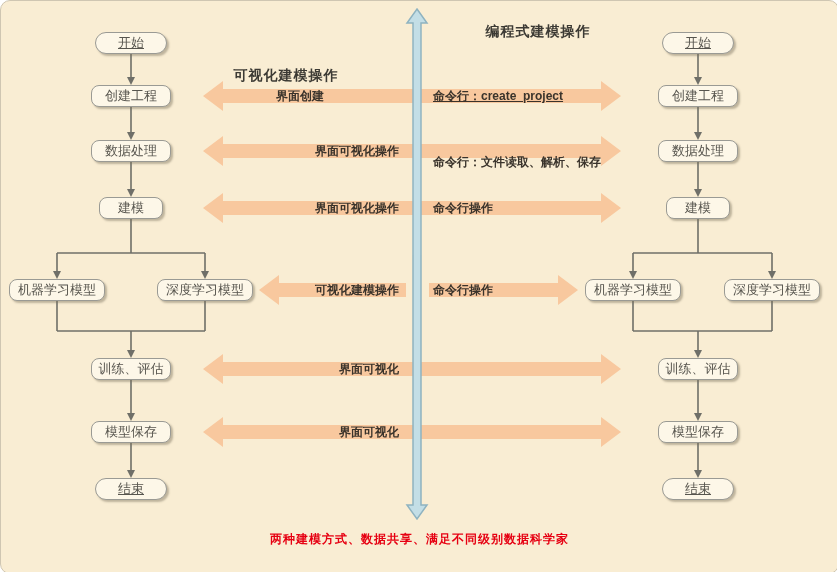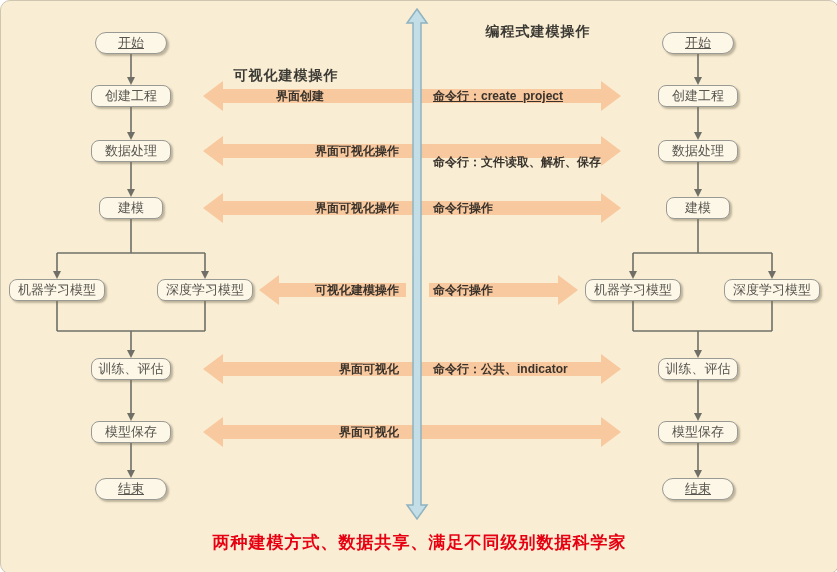--- a/index.html
+++ b/index.html
@@ -47,21 +47,21 @@
   }
   .bridge-label{
     position:absolute;height:18px;line-height:18px;
     font-size:12px;font-weight:bold;color:var(--label-text);
     white-space:nowrap;
   }
   .bridge-label.left{left:200px;width:198px;text-align:right;}
   .bridge-label.right{left:432px;width:200px;text-align:left;}
   .footer-note{
     position:absolute;left:0;top:530px;width:837px;
-    text-align:center;font-size:17px;font-weight:bold;
+    text-align:center;font-size:12px;font-weight:bold;
     color:var(--footer-text);letter-spacing:1px;
   }
   .peach-arrow{fill:var(--arrow-fill);}
   .divider-arrow{fill:var(--divider-fill);stroke:var(--divider-stroke);stroke-width:1.5;}
   .connector{stroke:var(--connector);stroke-width:1.6;fill:none;}
 </style>
 </head>
 <body>
 
 <div class="canvas">
@@ -143,18 +143,17 @@
 
   <div class="bridge-label left" style="top:86px;text-align:center;">界面创建</div>
   <div class="bridge-label right" style="top:86px;text-decoration:underline;">命令行：create_project</div>
   <div class="bridge-label left" style="top:141px;">界面可视化操作</div>
   <div class="bridge-label right" style="top:152px;">命令行：文件读取、解析、保存</div>
   <div class="bridge-label left" style="top:198px;">界面可视化操作</div>
   <div class="bridge-label right" style="top:198px;">命令行操作</div>
   <div class="bridge-label left" style="top:280px;">可视化建模操作</div>
   <div class="bridge-label right" style="top:280px;">命令行操作</div>
   <div class="bridge-label left" style="top:359px;">界面可视化</div>
-  <div class="bridge-label right" style="top:359px;">命令行：公共、indicator</div>
   <div class="bridge-label left" style="top:422px;">界面可视化</div>
 
   <div class="footer-note">两种建模方式、数据共享、满足不同级别数据科学家</div>
 
 </div>
 
 </body></html>

